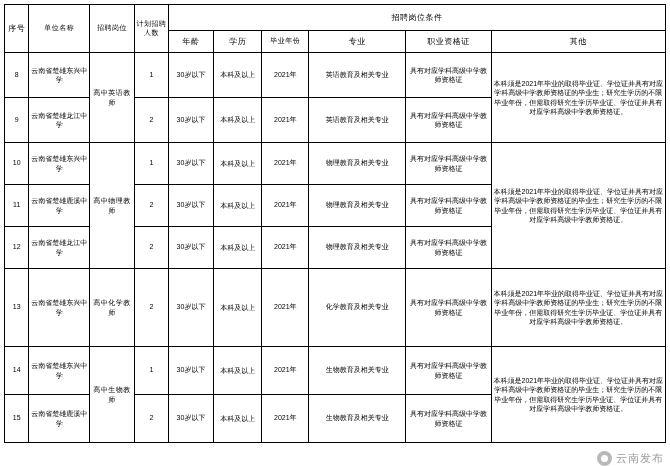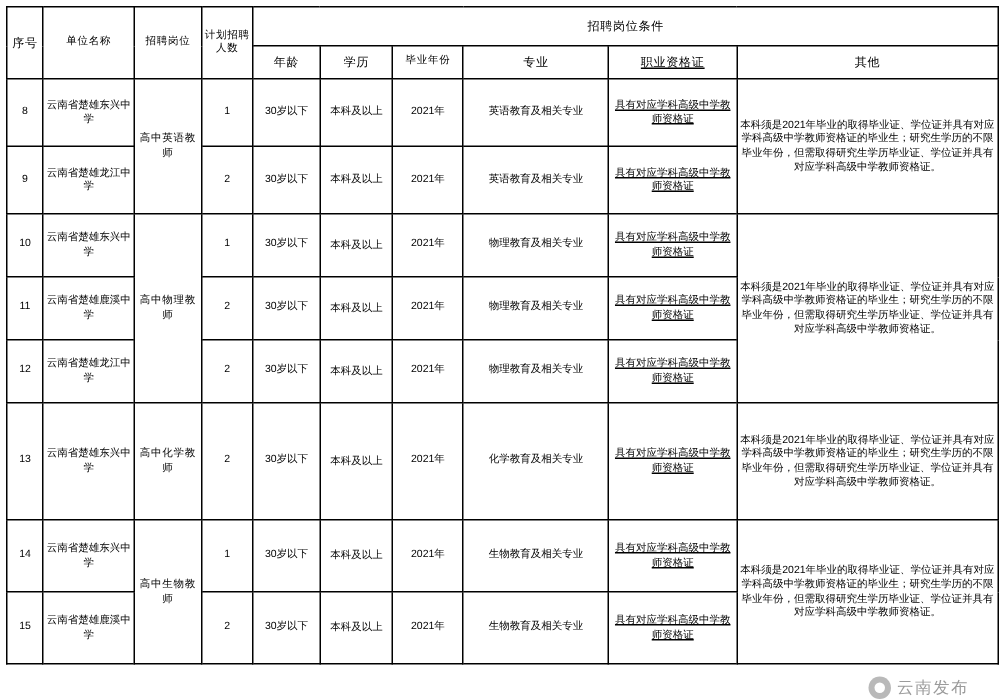--- a/index.html
+++ b/index.html
@@ -46,41 +46,41 @@
     letter-spacing: 0.5px;
   }
   td.c-seq { width: 24px; }
   td.c-unit { width: 60px; font-size: 7px; }
   td.c-post { width: 44px; font-size: 7px; }
   td.c-num { width: 34px; }
   td.c-age { width: 44px; }
   td.c-edu { width: 48px; margin-left: 37px; }
   td.c-year { width: 46px; }
   td.c-major { width: 96px; }
-  td.c-cert { width: 84px; text-decoration: underline; }
+  td.c-cert { width: 84px; }
   td.c-other { width: 172px; }
 
   td.other-cell {
     text-align: left;
     vertical-align: top;
     padding: 3px 3px;
     line-height: 1.35;
     font-size: 7px;
   }
   td.cert-cell {
     font-size: 7px;
     line-height: 1.35;
   }
   td.unit-cell { line-height: 1.35; }
   td.post-cell { line-height: 1.4; letter-spacing: 0.5px; }
   td.edu-cell { line-height: 1.3; }
 
   .watermark {
     position: absolute;
-    right: 24px;
+    right: 6px;
     bottom: 4px;
     display: flex;
     align-items: center;
     gap: 4px;
     font-size: 11px;
     color: #9b9b9b;
     letter-spacing: 1px;
     white-space: nowrap;
   }
   .wm-badge {

